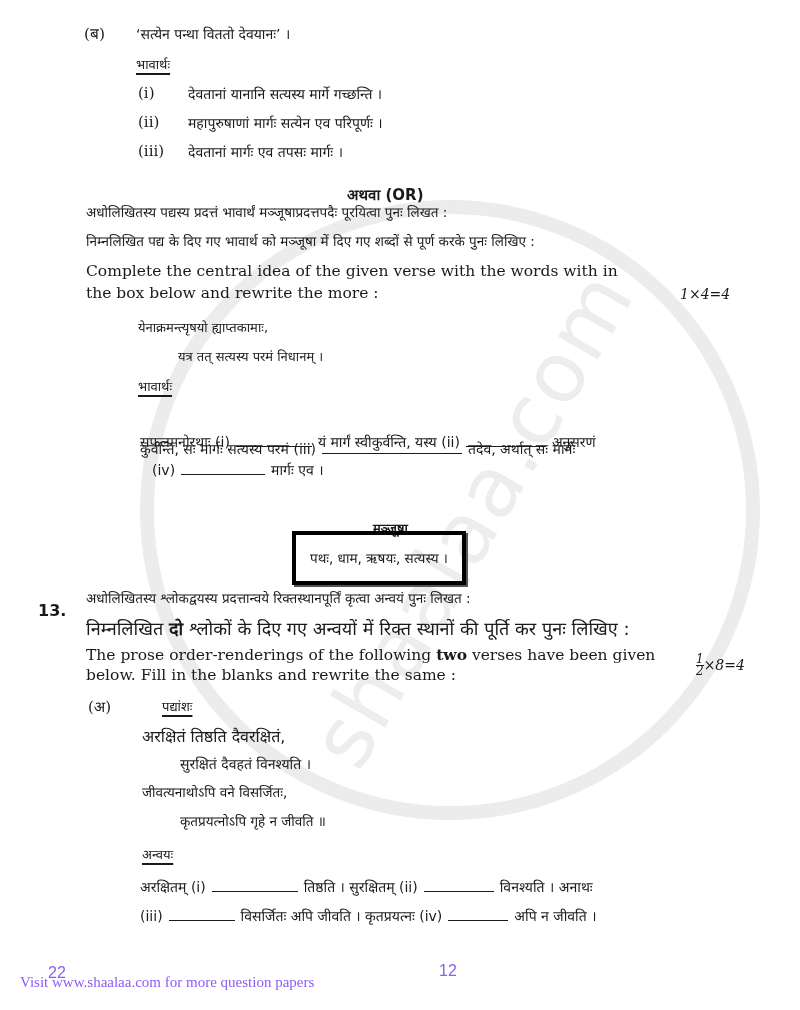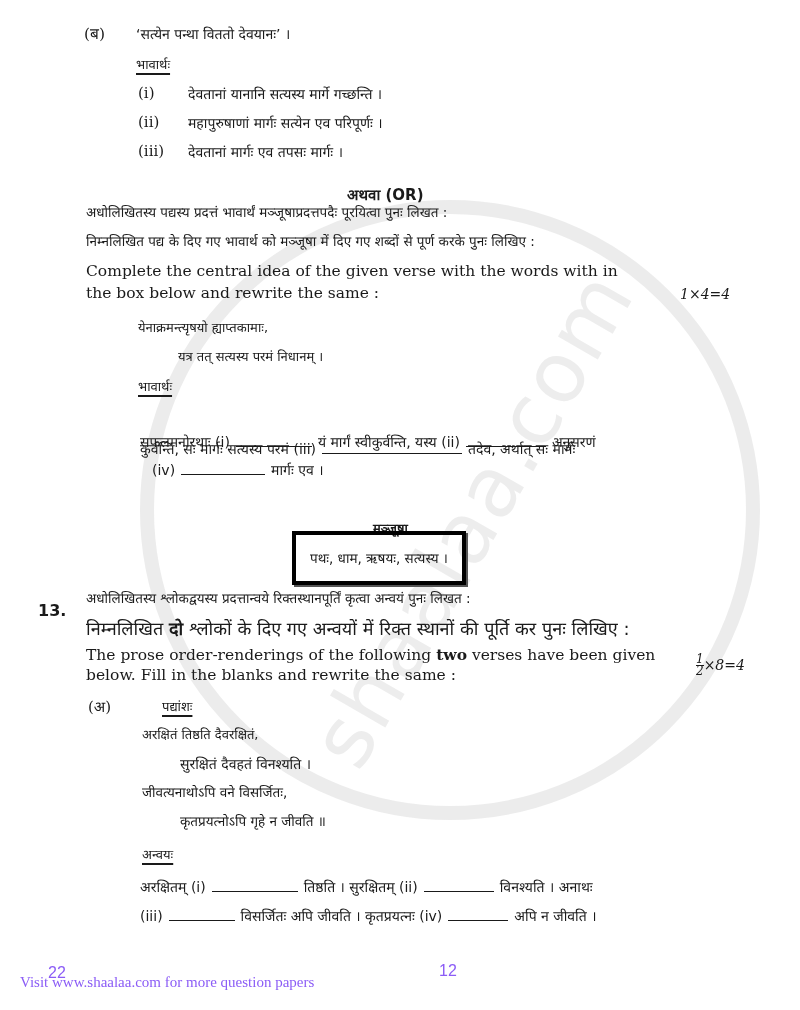--- a/index.html
+++ b/index.html
@@ -45,21 +45,21 @@
 <div class="abs eng" style="left:138px; top:113px; font-size:15px;">(ii)</div>
 <div class="abs deva" style="left:188px; top:113px;">महापुरुषाणां मार्गः सत्येन एव परिपूर्णः ।</div>
 <div class="abs eng" style="left:138px; top:142px; font-size:15px;">(iii)</div>
 <div class="abs deva" style="left:188px; top:142px;">देवतानां मार्गः एव तपसः मार्गः ।</div>
 
 <div class="abs bold" style="left:347px; top:172px; font-size:15px; font-family:'DejaVu Sans',sans-serif;">अथवा (OR)</div>
 
 <div class="abs deva" style="left:86px; top:203px; font-size:13.5px;">अधोलिखितस्य पद्यस्य प्रदत्तं भावार्थं मञ्जूषाप्रदत्तपदैः पूरयित्वा पुनः लिखत :</div>
 <div class="abs deva" style="left:86px; top:232px; font-size:13.5px;">निम्नलिखित पद्य के दिए गए भावार्थ को मञ्जूषा में दिए गए शब्दों से पूर्ण करके पुनः लिखिए :</div>
 <div class="abs eng" style="left:86px; top:262px;">Complete the central idea of the given verse with the words with in</div>
-<div class="abs eng" style="left:86px; top:284px;">the box below and rewrite the same :</div>
+<div class="abs eng" style="left:86px; top:284px;">the box below and rewrite the more :</div>
 <div class="abs mark" style="left:680px; top:286px;">1×4=4</div>
 
 <div class="abs deva" style="left:138px; top:318px; font-size:13px;">येनाक्रमन्त्यृषयो ह्याप्तकामाः,</div>
 <div class="abs deva" style="left:178px; top:347px; font-size:13px;">यत्र तत् सत्यस्य परमं निधानम् ।</div>
 
 <div class="abs deva ul" style="left:138px; top:377px; font-size:13px;">भावार्थः</div>
 
 <div class="abs deva" style="left:140px; top:408px;margin-top:24px;">
   <span>सफलमनोरथाः (i)</span><span class="blank" style="width:76px;"></span><span>यं मार्गं स्वीकुर्वन्ति, यस्य (ii)</span><span class="blank" style="width:80px;"></span><span>अनुसरणं</span>
 </div>
@@ -86,21 +86,21 @@
   <span>verses have been given</span>
 </div>
 <div class="abs eng" style="left:86px; top:666px;">below. Fill in the blanks and rewrite the same :</div>
 <div class="abs mark" style="left:696px; top:654px;">
   <span class="frac"><span class="num">1</span><span>2</span></span><span>×8=4</span>
 </div>
 
 <div class="abs eng" style="left:88px; top:696px; font-size:15px;">(अ)</div>
 <div class="abs deva ul" style="left:142px; top:697px; font-size:13px;margin-left:20px;">पद्यांशः</div>
 
-<div class="abs deva" style="left:142px; top:725px; font-size:13px;">अरक्षितं तिष्ठति दैवरक्षितं,</div>
+<div class="abs deva" style="left:142px; top:725px; font-size:16px;">अरक्षितं तिष्ठति दैवरक्षितं,</div>
 <div class="abs deva" style="left:180px; top:754px; font-size:14px;">सुरक्षितं दैवहतं विनश्यति ।</div>
 <div class="abs deva" style="left:142px; top:783px; font-size:13.5px;">जीवत्यनाथोऽपि वने विसर्जितः,</div>
 <div class="abs deva" style="left:180px; top:812px; font-size:13.5px;">कृतप्रयत्नोऽपि गृहे न जीवति ॥</div>
 
 <div class="abs deva ul" style="left:142px; top:845px; font-size:13px;">अन्वयः</div>
 
 <div class="abs deva" style="left:140px; top:877px;text-align:right;">
   <span>अरक्षितम् (i)</span><span class="blank" style="width:86px;"></span><span>तिष्ठति । सुरक्षितम् (ii)</span><span class="blank" style="width:70px;"></span><span>विनश्यति । अनाथः</span>
 </div>
 <div class="abs deva" style="left:140px; top:906px;">

